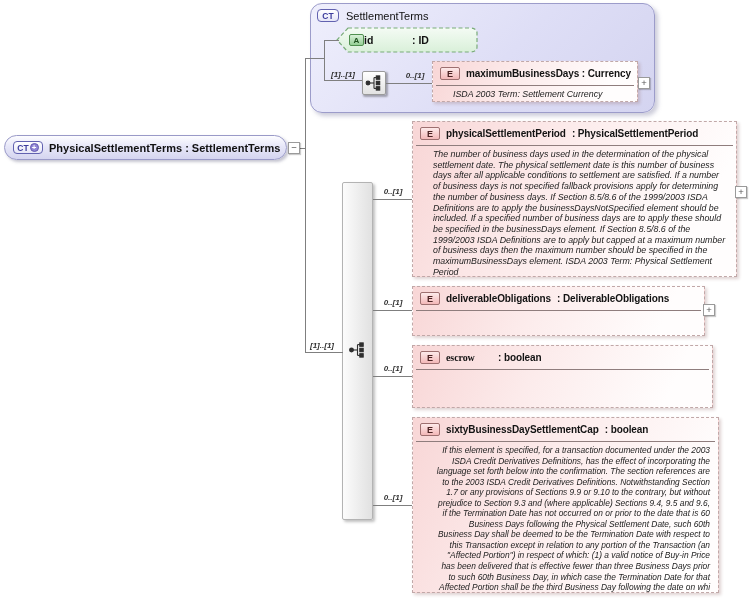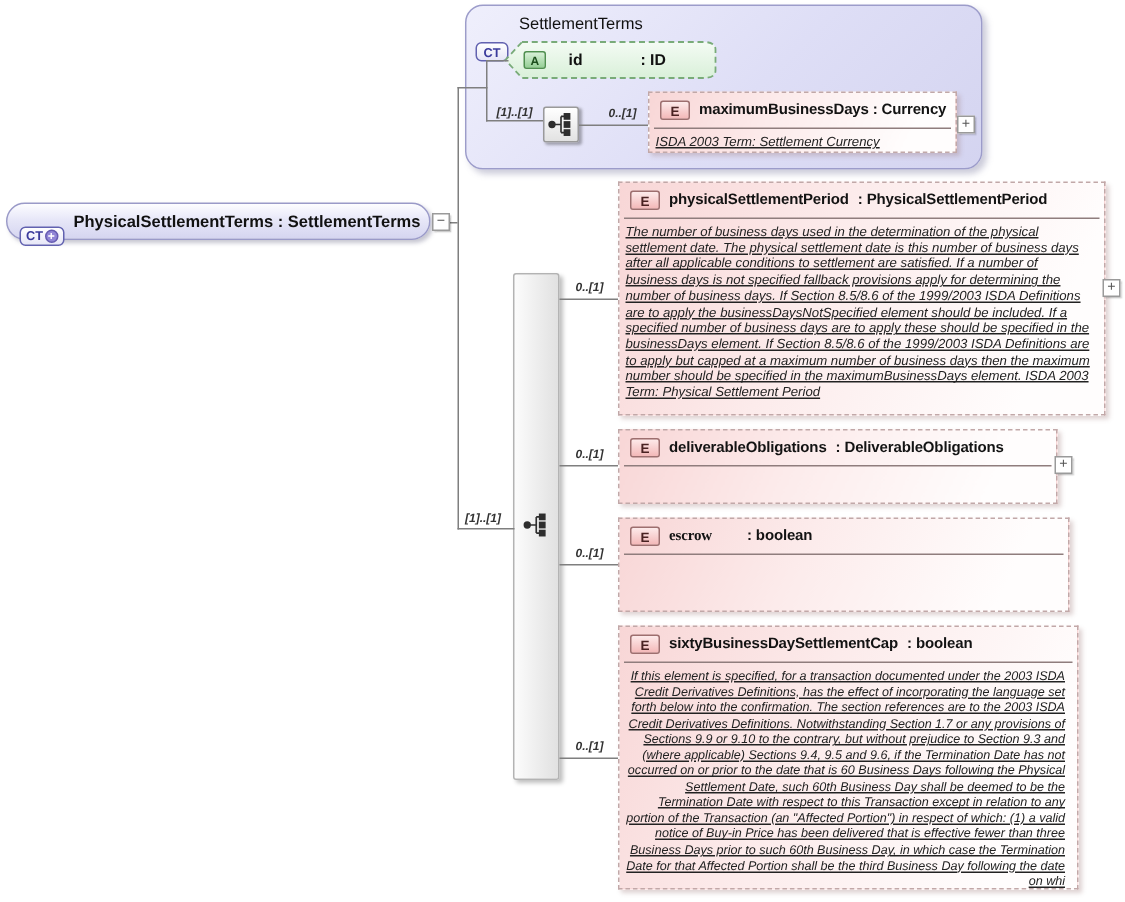--- a/index.html
+++ b/index.html
@@ -18,21 +18,21 @@
   #root-node{
     position:absolute;left:4px;top:135px;width:283px;height:25px;border-radius:13px;
     border:1px solid #9a9ac8;background:linear-gradient(#fdfdff,#e7e7f8 45%,#d5d5f0);
     box-shadow:2px 2px 3px rgba(90,90,120,.35);display:flex;align-items:center;
     padding:0 0 0 8px;box-sizing:border-box;z-index:2;
   }
   .ct-badge{
     display:inline-flex;align-items:center;justify-content:center;
     width:22px;height:13px;border:1px solid #6262b0;border-radius:4px;
     background:linear-gradient(#ffffff,#e6e6f7);color:#3c3c9c;
-    font-size:8.5px;font-weight:bold;box-sizing:border-box;flex:0 0 auto;margin-top:19px;
+    font-size:8.5px;font-weight:bold;box-sizing:border-box;flex:0 0 auto;
   }
   .ctplus{width:30px;gap:1px;}
   .plus-circle{
     width:9px;height:9px;border-radius:50%;background:#9186d6;border:1px solid #655bb0;
     color:#fff;font-size:8px;line-height:7px;text-align:center;box-sizing:border-box;flex:0 0 auto;
   }
   #root-node .node-label{font-size:11px;font-weight:bold;color:#111;margin-left:6px;white-space:nowrap;}
   
   .toggle{
     position:absolute;width:12px;height:12px;background:#fff;border:1px solid #9a9a9a;
@@ -51,21 +51,21 @@
   #attr-shape{position:absolute;left:336px;top:27px;z-index:2;}
   #attr-row{
     position:absolute;left:336px;top:27px;width:143px;height:26px;z-index:2;
     display:flex;align-items:center;padding-left:13px;box-sizing:border-box;
   }
   .a-badge{
     display:inline-flex;align-items:center;justify-content:center;width:15px;height:12px;
     border:1px solid #4f8f4f;border-radius:2px;background:linear-gradient(#d8f0d8,#95cf95);
     color:#1e4f1e;font-size:8px;font-weight:bold;box-sizing:border-box;flex:0 0 auto;
   }
-  #attr-row .a-name{font-size:10.5px;font-weight:bold;color:#111;margin-left:15px;min-width:48px;}
+  #attr-row .a-name{font-size:10.5px;font-weight:bold;color:#111;margin-left:0;min-width:48px;}
   #attr-row .a-type{font-size:10.5px;font-weight:bold;color:#111;}
   
   #seq-top{
     position:absolute;left:362px;top:71px;width:24px;height:24px;z-index:2;
     border:1px solid #9a9a9a;border-radius:2px;background:linear-gradient(#ffffff,#e2e2e2);
     box-shadow:1.5px 1.5px 2px rgba(0,0,0,.3);display:flex;align-items:center;justify-content:center;
     box-sizing:border-box;cursor:pointer;
   }
   
   #group-bar{
@@ -84,21 +84,21 @@
   .el-header{display:flex;align-items:center;height:19px;padding:2px 7px 0 7px;gap:6px;}
   .e-badge{
     display:inline-flex;align-items:center;justify-content:center;width:20px;height:13px;
     border:1px solid #9d6f6f;border-radius:2px;background:linear-gradient(#fdeaea,#f3b8b8);
     color:#4a2222;font-size:9px;font-weight:bold;box-sizing:border-box;flex:0 0 auto;
   }
   .el-name,.el-type{font-size:10px;font-weight:bold;color:#131313;letter-spacing:-0.1px;white-space:nowrap;}
   .gap-name{min-width:46px;font-family:Liberation Serif, serif;}
   .el-sep{border-top:1px solid #8f7d7d;margin:2px 3px 0 3px;}
   .el-ann{
-    padding:3px 8px 0 4px;font-size:8.8px;line-height:10.7px;font-style:italic;color:#222;text-decoration:underline;
+    padding:3px 8px 0 20px;font-size:8.8px;line-height:10.7px;font-style:italic;color:#222;
   }
   .ann-sm{font-size:8.4px;line-height:10.55px;text-align:right;}
   #sc-box{left:432px;top:61px;width:206px;height:41px;}
   #e0{left:412px;top:121px;width:325px;height:156px;}
   #e1{left:412px;top:286px;width:293px;height:50px;}
   #e2{left:412px;top:345px;width:301px;height:63px;}
   #e3{left:412px;top:417px;width:307px;height:176px;}
 </style>
 </head>
 <body>

